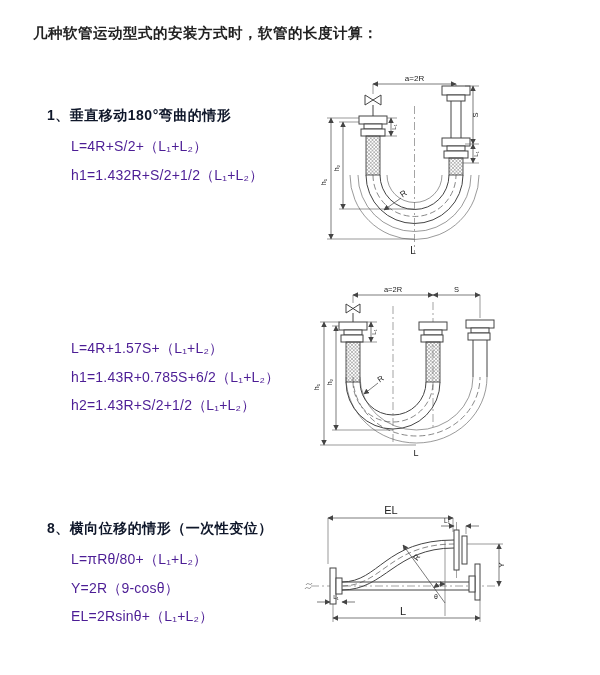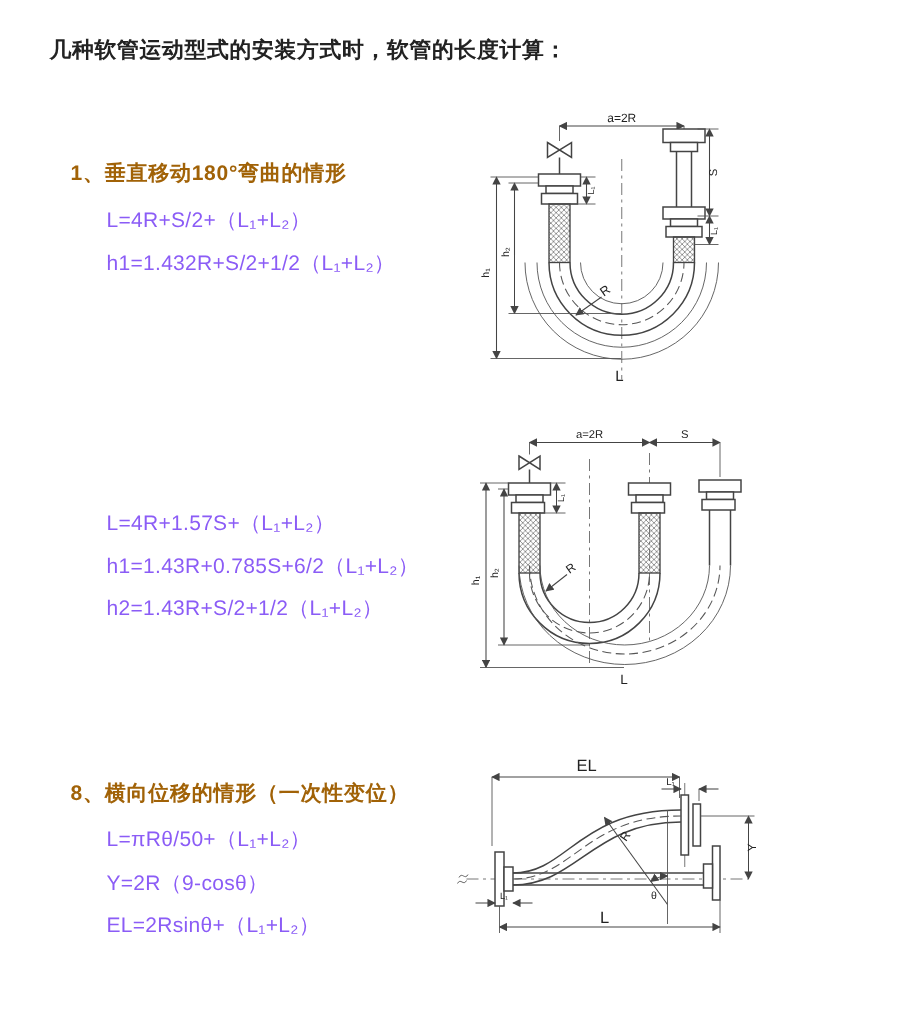--- a/index.html
+++ b/index.html
@@ -5,25 +5,25 @@
   html,body{margin:0;padding:0;background:#ffffff;}
   .page{
     position:relative;width:600px;height:675px;background:#ffffff;
     font-family:"Liberation Sans",sans-serif;color:#2b2b2b;overflow:hidden;
   }
   .title{
     position:absolute;left:33px;top:24px;font-size:14.5px;font-weight:bold;
     letter-spacing:0.5px;color:#222;
   }
   .heading{
-    position:absolute;left:47px;font-size:14px;font-weight:bold;color:#a16207;
+    position:absolute;left:47px;font-size:14px;font-weight:bold;color:#0f172a;
     letter-spacing:0.5px;white-space:nowrap;
   }
   .formula{
-    position:absolute;left:71px;font-size:14px;color:#8b5cf6;white-space:nowrap;
+    position:absolute;left:71px;font-size:14px;color:#4c1d95;white-space:nowrap;
     letter-spacing:0.2px;
   }
   svg{position:absolute;}
   svg text{fill:#222;font-family:"Liberation Sans",sans-serif;}
   .ln{stroke:#444;stroke-width:1;fill:none;}
   .thin{stroke:#555;stroke-width:0.6;fill:none;}
   .dim{stroke:#444;stroke-width:0.7;fill:none;}
   .cl{stroke:#666;stroke-width:0.6;fill:none;stroke-dasharray:8 3 2 3;}
   .dash{stroke:#555;stroke-width:0.7;fill:none;stroke-dasharray:6 3;}
   .fitting{stroke:#444;stroke-width:1;fill:#fff;}
@@ -38,21 +38,21 @@
 
   <div class="heading" style="top:107px">1、垂直移动180°弯曲的情形</div>
   <div class="formula" style="top:138px">L=4R+S/2+（L₁+L₂）</div>
   <div class="formula" style="top:167px">h1=1.432R+S/2+1/2（L₁+L₂）</div>
 
   <div class="formula" style="top:340px">L=4R+1.57S+（L₁+L₂）</div>
   <div class="formula" style="top:369px">h1=1.43R+0.785S+6/2（L₁+L₂）</div>
   <div class="formula" style="top:397px">h2=1.43R+S/2+1/2（L₁+L₂）</div>
 
   <div class="heading" style="top:520px">8、横向位移的情形（一次性变位）</div>
-  <div class="formula" style="top:551px">L=πRθ/50+（L₁+L₂）</div>
+  <div class="formula" style="top:551px">L=πRθ/80+（L₁+L₂）</div>
   <div class="formula" style="top:580px">Y=2R（9-cosθ）</div>
   <div class="formula" style="top:608px">EL=2Rsinθ+（L₁+L₂）</div>
 
   <svg style="left:313px;top:70px" width="282" height="190" viewBox="0 0 282 190">
     <defs>
       <marker id="ar" viewBox="0 0 10 10" refX="9" refY="5" markerWidth="8" markerHeight="8" orient="auto-start-reverse">
           <path d="M0,0 L10,5 L0,10 z" fill="#444"></path>
         </marker>
       <pattern id="hatch" width="3.5" height="3.5" patternUnits="userSpaceOnUse">
         <path d="M0,0 L3.5,3.5 M3.5,0 L0,3.5" stroke="#777" stroke-width="0.5"></path>

